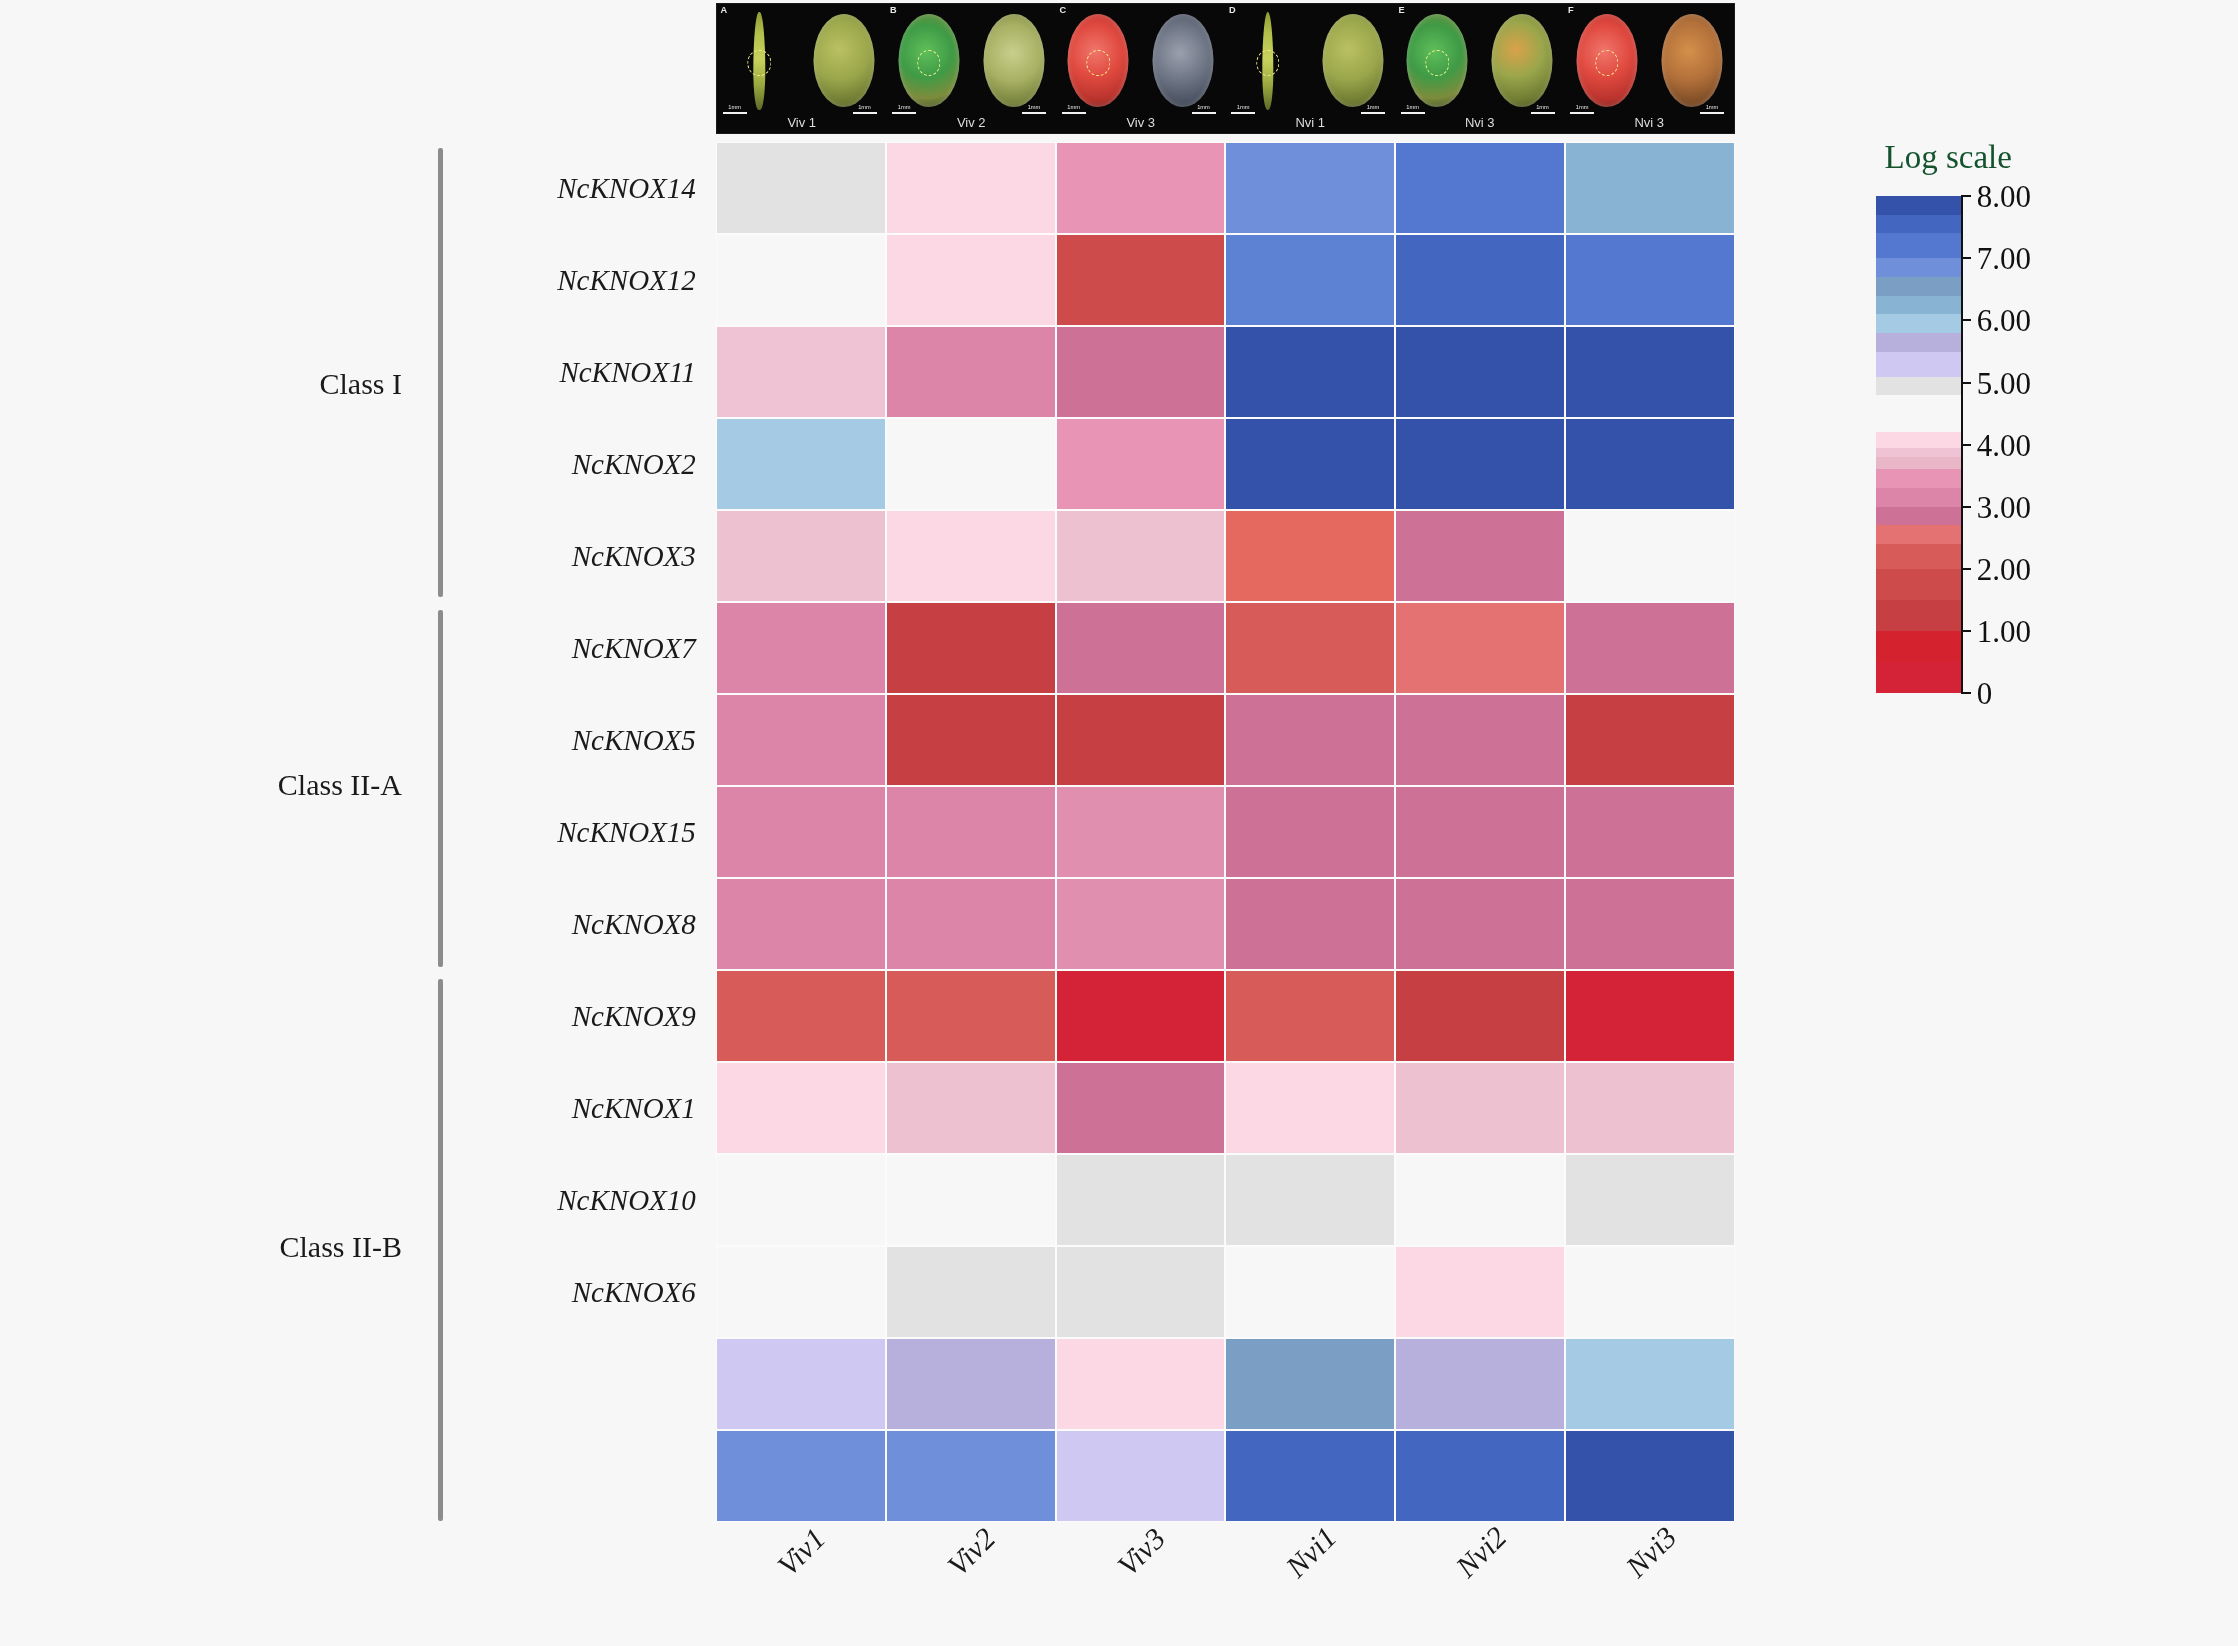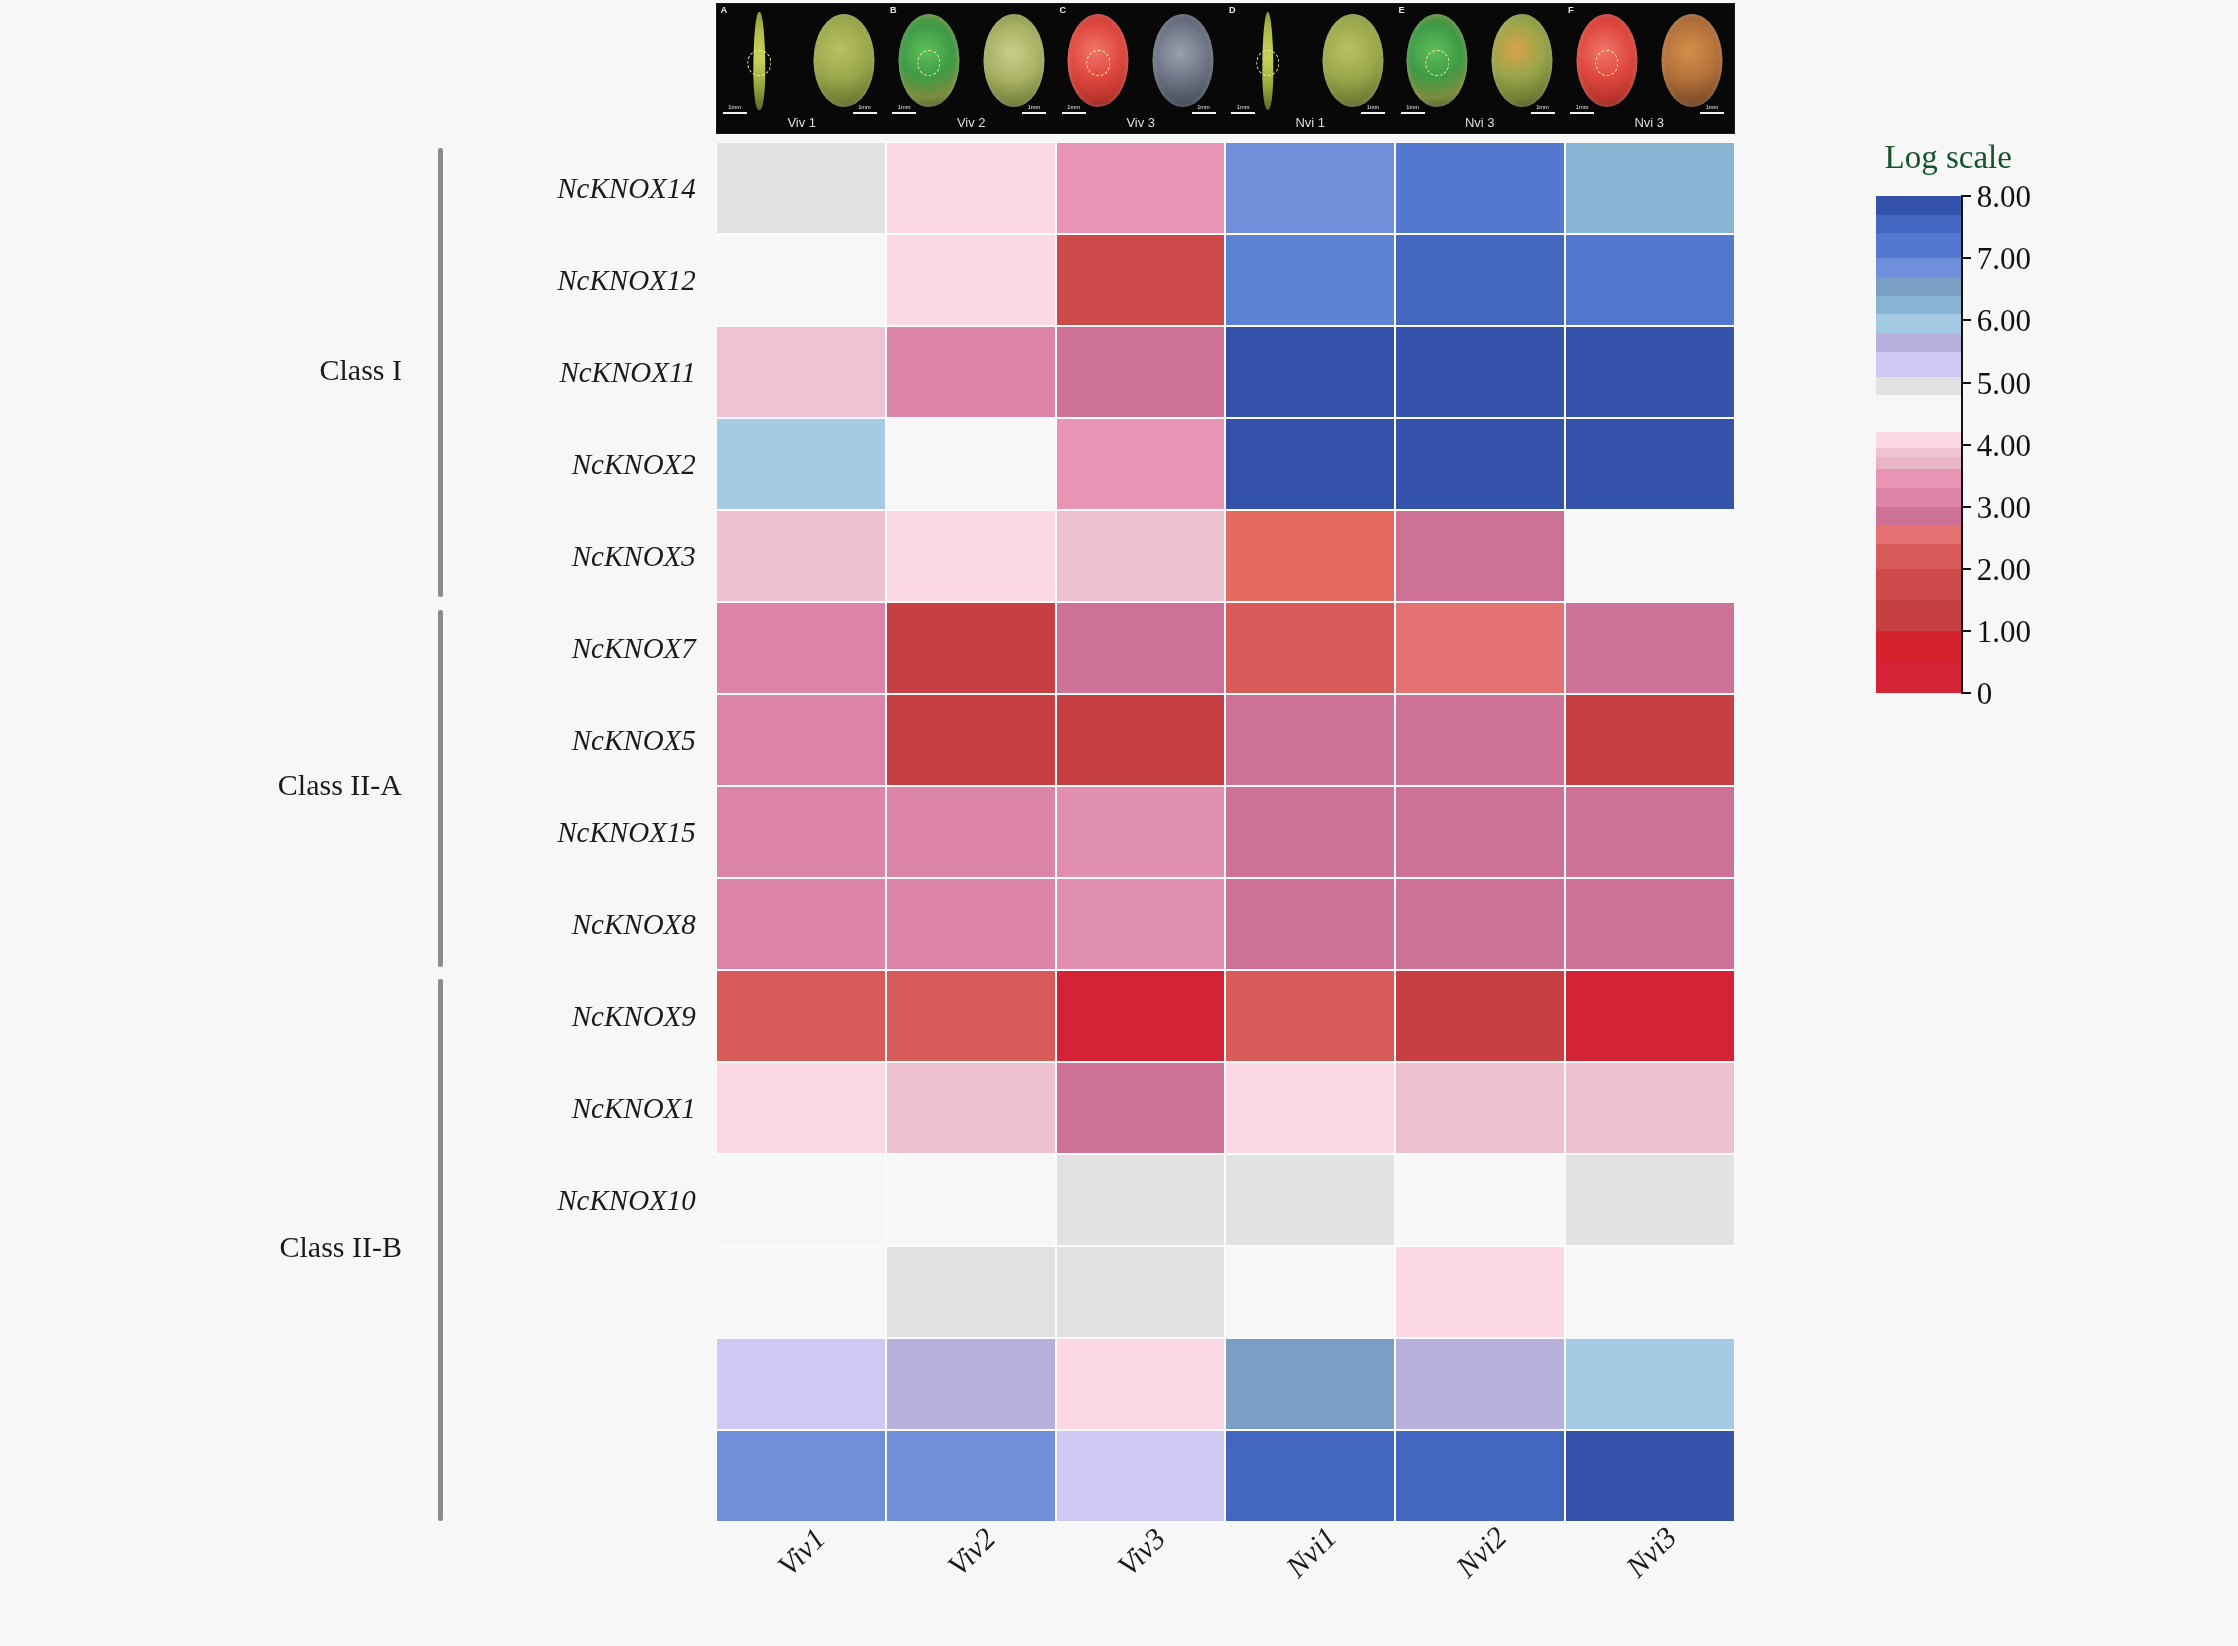--- a/index.html
+++ b/index.html
@@ -199,40 +199,41 @@
       <div class="scalebar" style="right:10px;">
         <span>1mm</span><i class="bar"></i>
       </div>
     </div>
     <div class="photo-caption">Nvi 3</div>
   </div>
 </div>
 
 <div id="class-group">
     <div class="class-bracket" style="top: 148px; height: 449px;"></div>
-    <div class="class-name" style="top: 353px;">Class I</div>
+    <div class="class-name" style="top: 367px;">Class I</div>
     <div class="class-bracket" style="top: 610px; height: 357px;"></div>
     <div class="class-name" style="top: 768px;">Class II-A</div>
     <div class="class-bracket" style="top: 979px; height: 542px;"></div>
     <div class="class-name" style="top: 1230px;">Class II-B</div>
   </div>
 
 <div id="row-labels">
     <div class="row-label">NcKNOX14</div>
     <div class="row-label">NcKNOX12</div>
     <div class="row-label">NcKNOX11</div>
     <div class="row-label">NcKNOX2</div>
     <div class="row-label">NcKNOX3</div>
     <div class="row-label">NcKNOX7</div>
     <div class="row-label">NcKNOX5</div>
     <div class="row-label">NcKNOX15</div>
     <div class="row-label">NcKNOX8</div>
     <div class="row-label">NcKNOX9</div>
     <div class="row-label">NcKNOX1</div>
     <div class="row-label">NcKNOX10</div>
+    <div class="row-label">NcKNOX6</div>
   </div>
 
 <div id="heatmap">
     <div class="hm-row">
       <div class="hm-cell" style="background: rgb(226, 226, 226);"></div>
       <div class="hm-cell" style="background: rgb(252, 216, 228);"></div>
       <div class="hm-cell" style="background: rgb(232, 148, 180);"></div>
       <div class="hm-cell" style="background: rgb(111, 143, 219);"></div>
       <div class="hm-cell" style="background: rgb(84, 120, 207);"></div>
       <div class="hm-cell" style="background: rgb(136, 179, 210);"></div>

